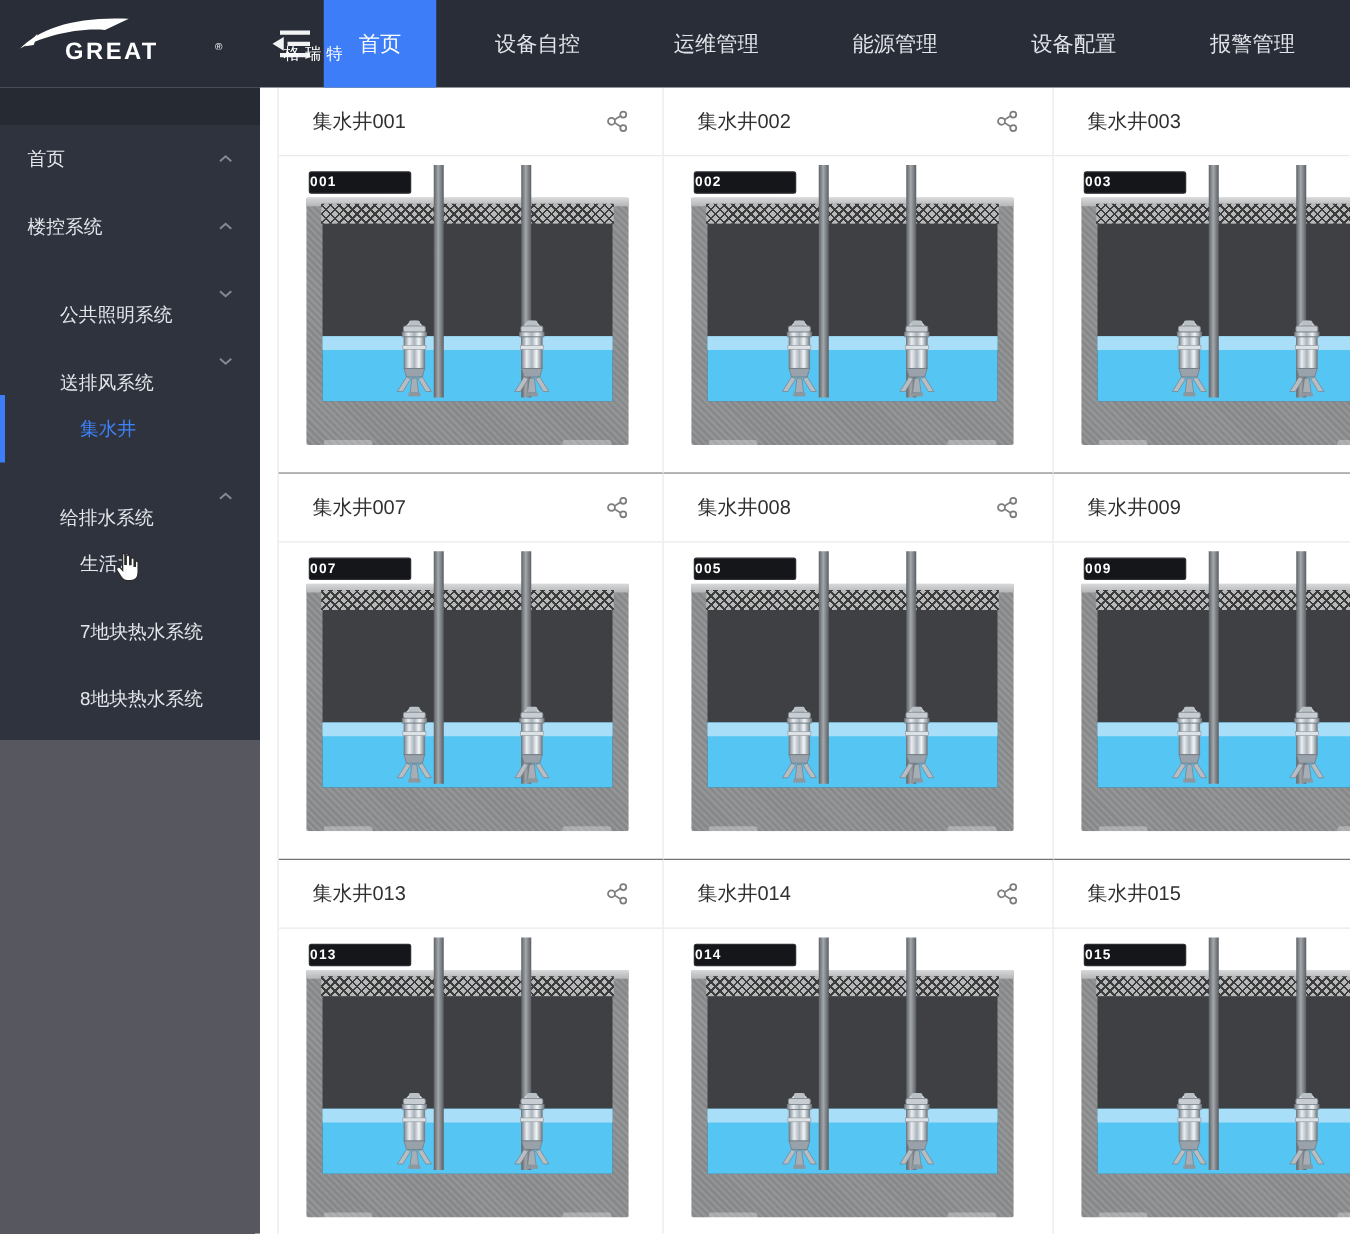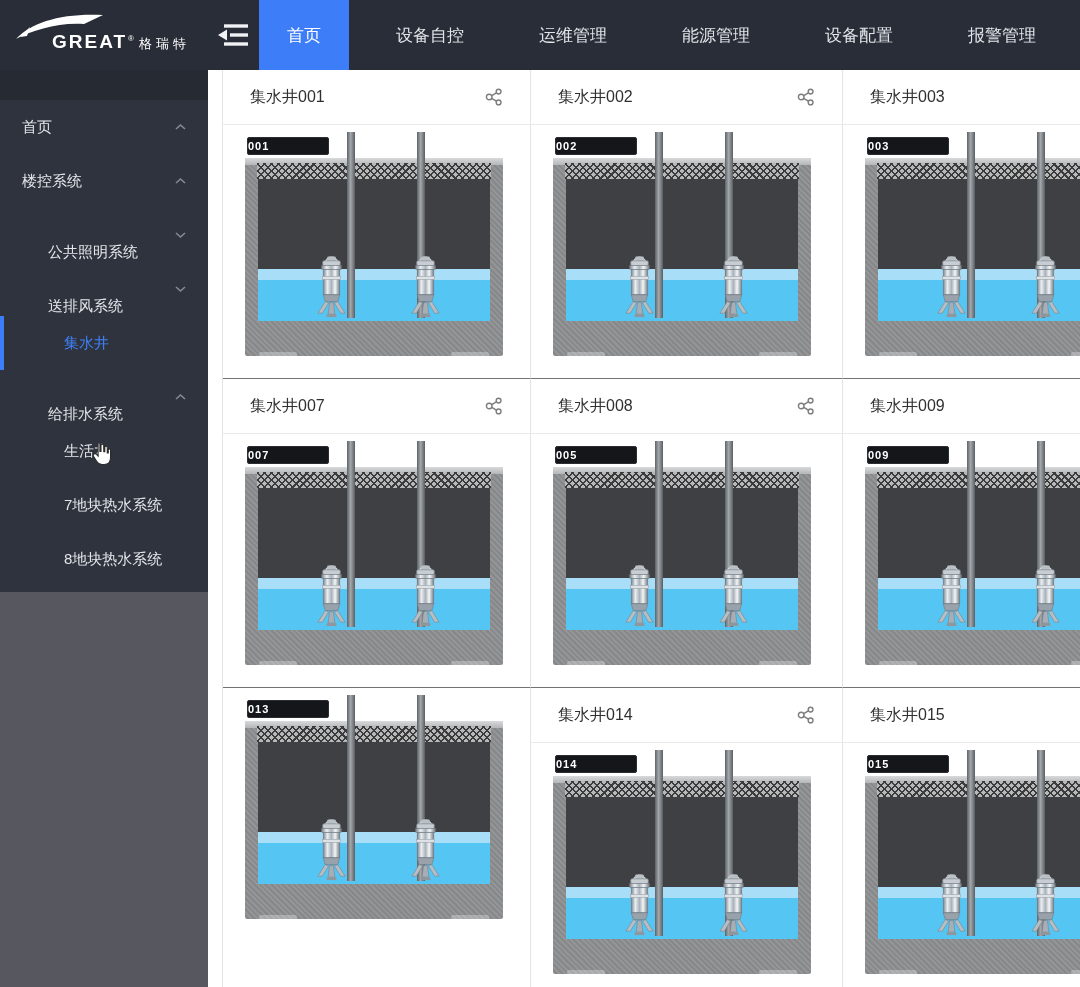--- a/index.html
+++ b/index.html
@@ -12,21 +12,21 @@
   body{
     width:1080px;height:987px;overflow:hidden;position:relative;
     background:#fff;font-family:"Liberation Sans","DejaVu Sans",sans-serif;
   }
 
   
   .topbar{position:absolute;top:0;left:0;width:1080px;height:70px;background:#282d37;
     display:flex;align-items:stretch;z-index:30;}
   .logo{width:205px;position:relative;flex:none;cursor:default;}
   .swoosh{position:absolute;left:16px;top:13px;}
-  .logo-line{position:absolute;left:52px;top:31px;display:flex;align-items:baseline;color:#fff;white-space:nowrap;}
+  .logo-line{position:absolute;left:52px;top:31px;display:flex;align-items:baseline;color:#fff;white-space:nowrap;gap:44px;}
   .logo-text{font-size:19px;font-weight:bold;letter-spacing:2px;}
   .logo-reg{font-size:8px;margin:0 5px 0 1px;position:relative;top:-7px;}
   .logo-cn{font-size:13px;letter-spacing:4px;}
   .collapse-btn{width:54px;display:flex;align-items:center;justify-content:center;cursor:pointer;flex:none;}
   .topnav{display:flex;align-items:stretch;}
   .topnav-item{display:flex;align-items:center;padding:0 28px;margin-right:19px;
     color:#e2e4e9;font-size:17px;cursor:pointer;white-space:nowrap;}
   .topnav-item.active{background:var(--accent);color:#fff;}
 
   
@@ -53,21 +53,21 @@
   .share-btn{position:absolute;right:26px;top:50%;transform:translateY(-50%);cursor:pointer;
     width:20px;height:20px;display:flex;align-items:center;justify-content:center;}
   .card-body{position:relative;height:253px;}
 
   
   .well-wrap{position:absolute;left:22px;top:7px;width:258px;height:224px;}
   .well-tag{position:absolute;left:2px;top:5px;width:82px;height:18px;z-index:6;
     background:#15161a;border:1px solid #2c2d33;border-radius:2px;
     color:#fff;font-size:11px;font-weight:bold;line-height:16px;padding-left:0;letter-spacing:1px;}
   .well{position:absolute;left:0;top:26px;width:258px;height:198px;background:#8e8f91;border-radius:2px;
-    background-image:repeating-linear-gradient(45deg,rgba(255,255,255,.05) 0 2px,rgba(0,0,0,.05) 2px 4px);font-family:Liberation Serif, serif;}
+    background-image:repeating-linear-gradient(45deg,rgba(255,255,255,.05) 0 2px,rgba(0,0,0,.05) 2px 4px);}
   .well-bevel{position:absolute;top:0;left:0;right:0;height:7px;
     background:linear-gradient(#d8d9db,#b5b6b8);}
   .grate{position:absolute;top:5px;left:12px;right:12px;height:16px;
     background:
       repeating-linear-gradient(45deg,#3c3c3c 0 1.5px,transparent 1.5px 5px),
       repeating-linear-gradient(-45deg,#3c3c3c 0 1.5px,transparent 1.5px 5px),
       #b7b8ba;}
   .pit{position:absolute;left:13px;right:13px;top:21px;height:142px;background:#3f4043;}
   .water{position:absolute;left:0;right:0;bottom:0;height:52px;background:var(--water);}
   .water-surface{position:absolute;top:0;left:0;right:0;height:11px;background:#a9def8;}
@@ -565,20 +565,34 @@
               <path d="M10.5 49 L3 61 L7.5 61 L14 50.5 Z" fill="#b6bdc3" stroke="#6f777f" stroke-width="0.5"></path>
               <path d="M23.5 49 L31 61 L26.5 61 L20 50.5 Z" fill="#b6bdc3" stroke="#6f777f" stroke-width="0.5"></path>
               <path d="M15 50 L13.5 62 L20.5 62 L19 50 Z" fill="#a7aeb5" stroke="#6f777f" stroke-width="0.5"></path>
               <rect x="12" y="62" width="10" height="3" fill="#8f979e"></rect>
             </svg>
           </div>
         </div>
       </section>
 
       <section class="card">
+        <div class="card-head">
+          <h3 class="card-title">集水井013</h3>
+          <span class="share-btn">
+            <svg width="20" height="20" viewBox="0 0 20 20">
+              <g fill="none" stroke="#7d7d7d" stroke-width="1.4">
+                <circle cx="14.6" cy="4.6" r="2.4"></circle>
+                <circle cx="5.2" cy="10" r="2.8"></circle>
+                <circle cx="14.6" cy="15.4" r="2.4"></circle>
+                <line x1="7.8" y1="8.7" x2="12.3" y2="5.8"></line>
+                <line x1="7.8" y1="11.3" x2="12.3" y2="14.2"></line>
+              </g>
+            </svg>
+          </span>
+        </div>
         <div class="card-body">
           <div class="well-wrap">
             <div class="well-tag">013</div>
             <div class="well">
               <div class="well-bevel"></div>
               <div class="grate"></div>
               <div class="pit">
                 <div class="water">
                   <div class="water-surface"></div>
                 </div>

